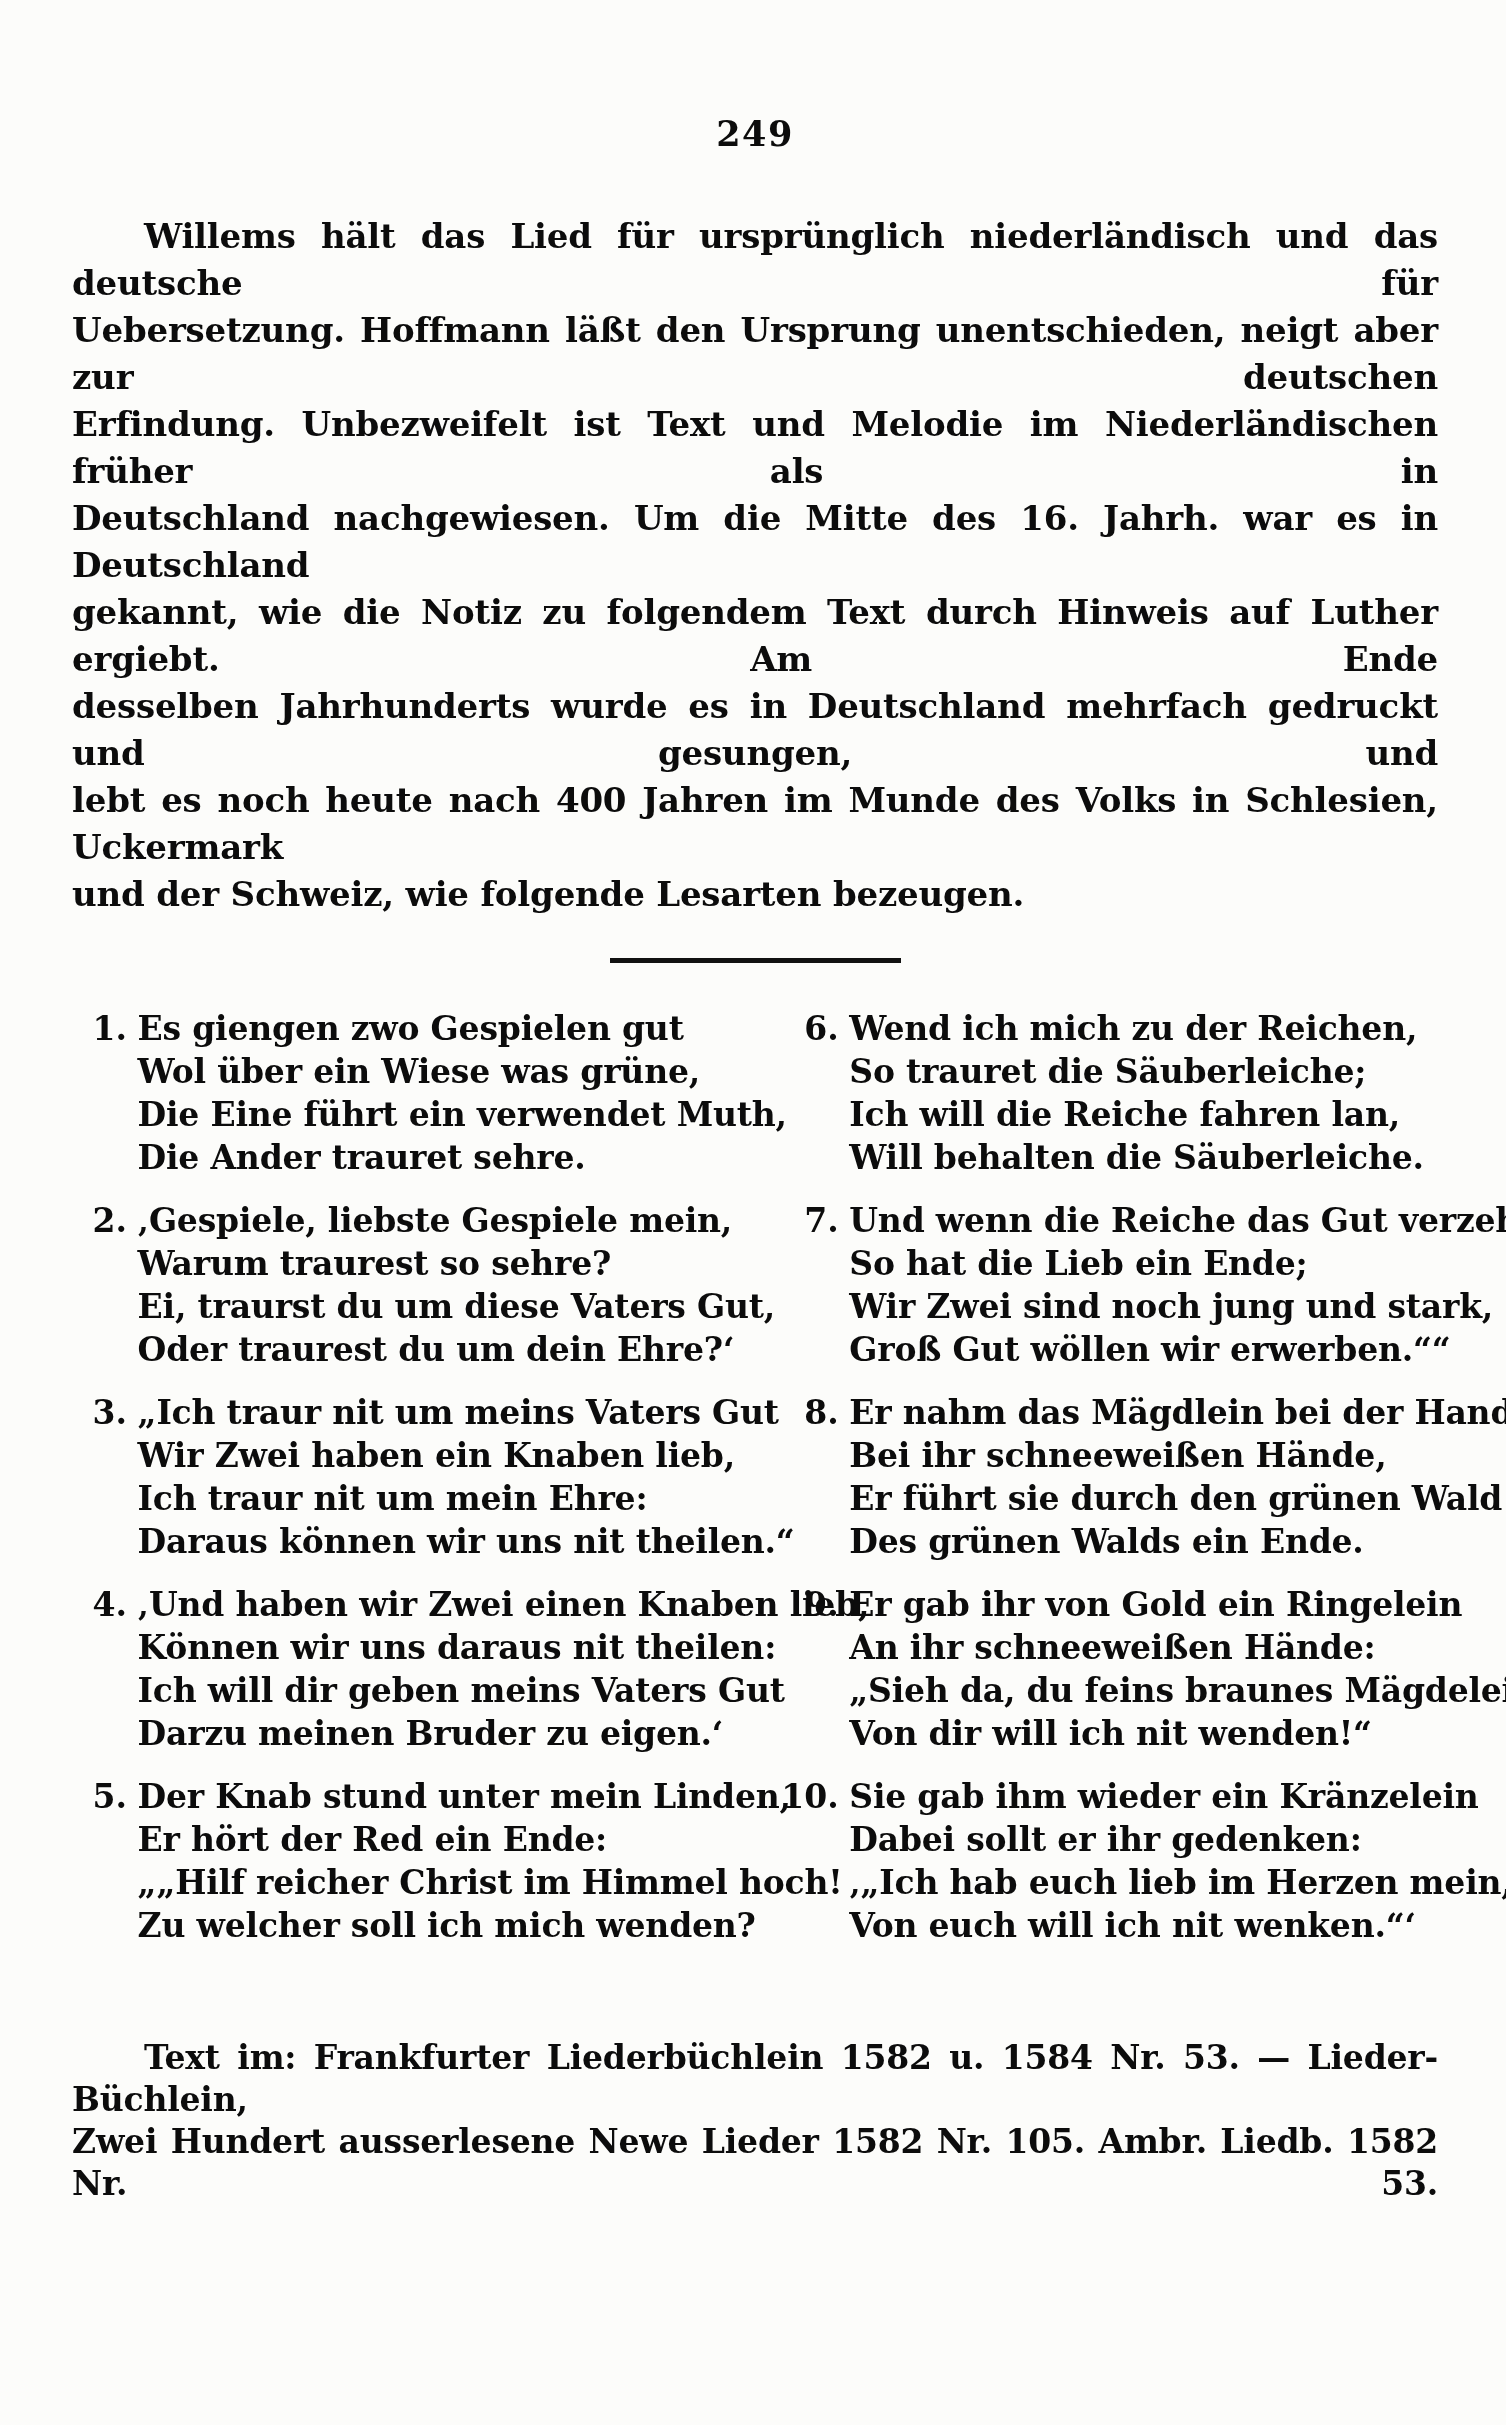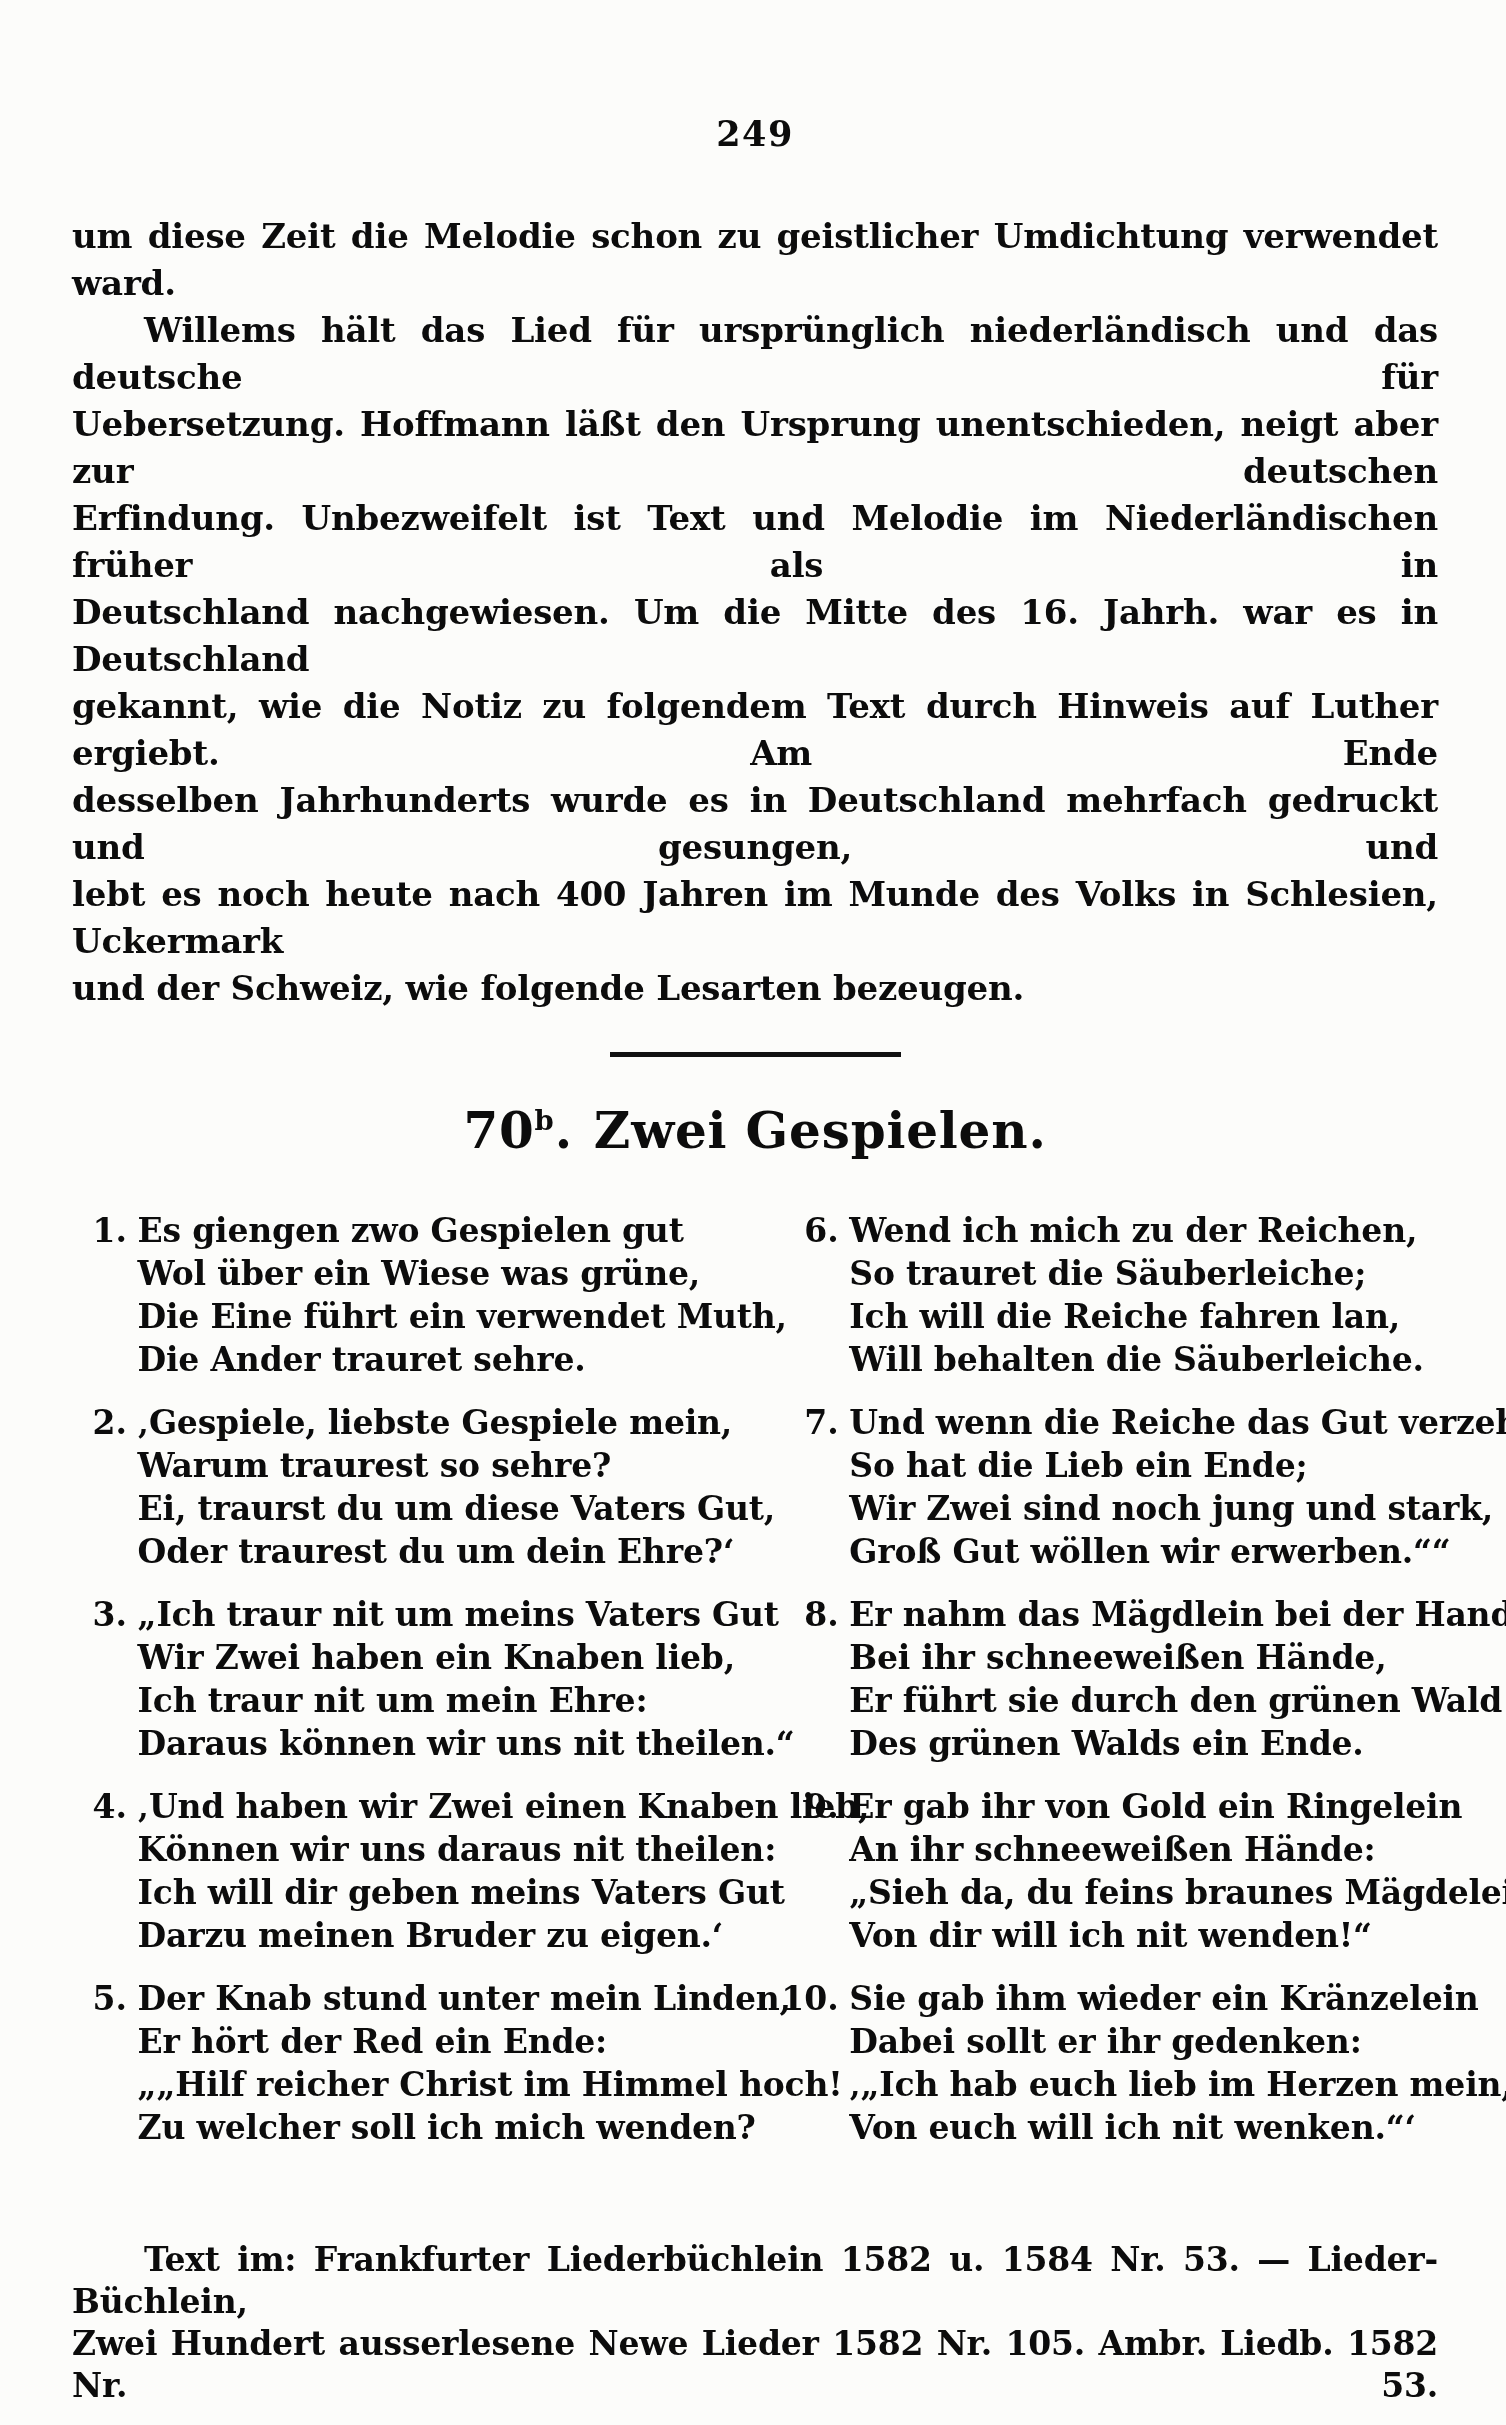--- a/index.html
+++ b/index.html
@@ -68,37 +68,35 @@
 </style>
 </head>
 <body>
 
 <div class="page">
 
   <div class="pageno">249</div>
 
   <section class="intro" id="intro">
       <div>
-        <div class="line short">um diese Zeit die Melodie schon zu geistlicher Umdichtung verwendet ward.</div>
       </div>
       <div>
         <div class="line indent">Willems hält das Lied für ursprünglich niederländisch und das deutsche für</div>
         <div class="line">Uebersetzung. Hoffmann läßt den Ursprung unentschieden, neigt aber zur deutschen</div>
         <div class="line">Erfindung. Unbezweifelt ist Text und Melodie im Niederländischen früher als in</div>
         <div class="line">Deutschland nachgewiesen. Um die Mitte des 16. Jahrh. war es in Deutschland</div>
         <div class="line">gekannt, wie die Notiz zu folgendem Text durch Hinweis auf Luther ergiebt. Am Ende</div>
         <div class="line">desselben Jahrhunderts wurde es in Deutschland mehrfach gedruckt und gesungen, und</div>
         <div class="line">lebt es noch heute nach 400 Jahren im Munde des Volks in Schlesien, Uckermark</div>
         <div class="line short">und der Schweiz, wie folgende Lesarten bezeugen.</div>
       </div>
     </section>
 
   <div class="rule"></div>
 
-  <h1 class="title"><span>70</span><sup>b</sup><span>.</span><span class="tname">Zwei Gespielen.</span></h1>
 
   <section class="verses">
     <div class="vcol left" id="col-left">
         <div class="verse">
           <div class="vnum">1.</div>
           <div class="vlines">
             <div class="vline">Es giengen zwo Gespielen gut</div>
             <div class="vline">Wol über ein Wiese was grüne,</div>
             <div class="vline">Die Eine führt ein verwendet Muth,</div>
             <div class="vline">Die Ander trauret sehre.</div>

